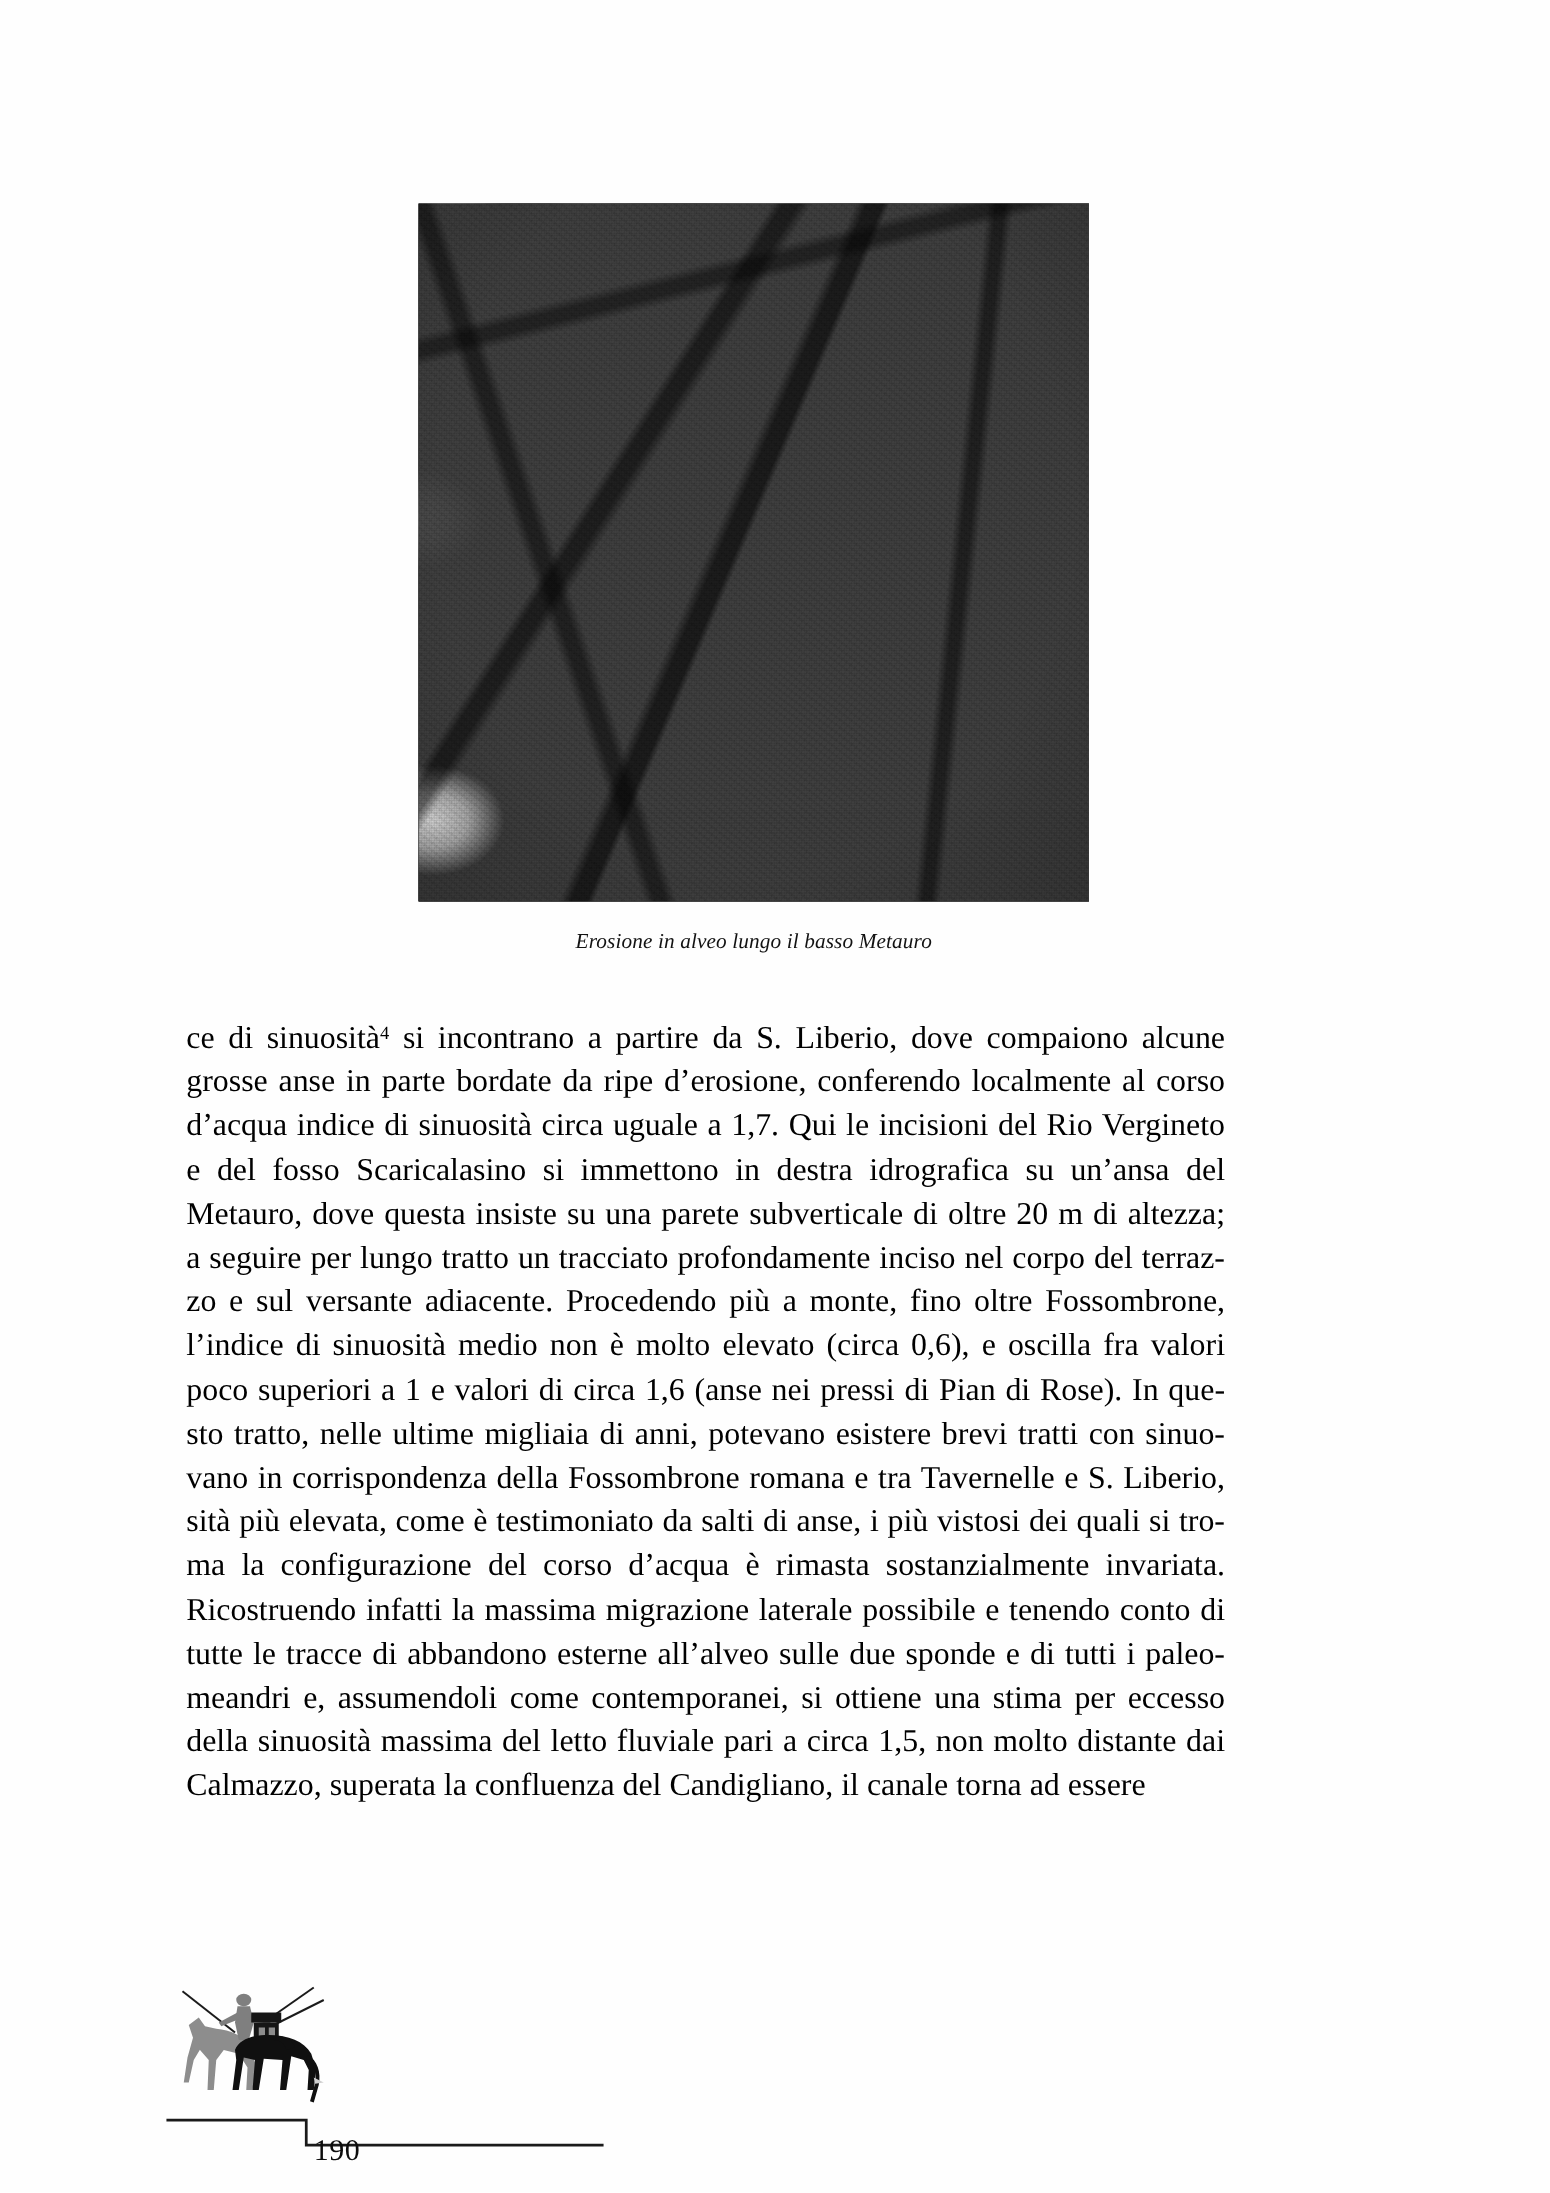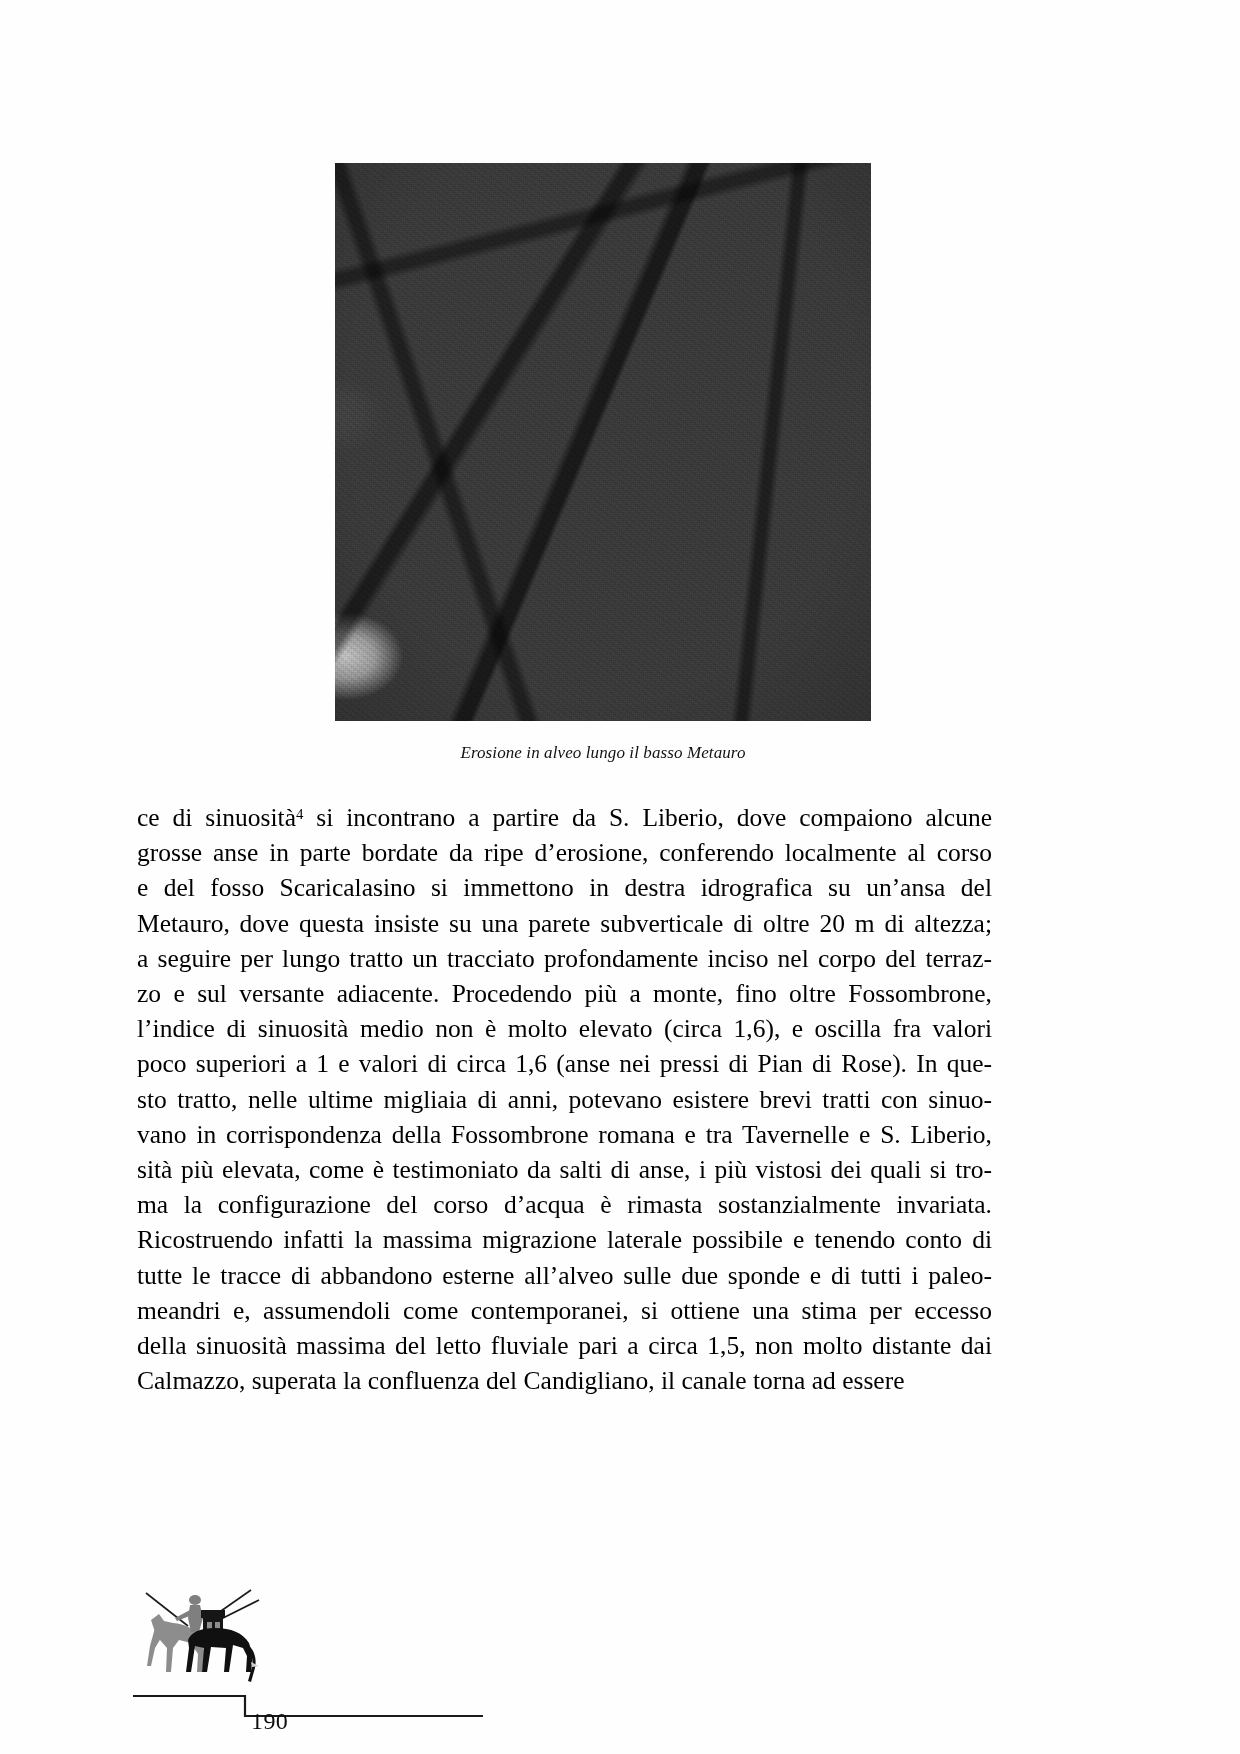--- a/index.html
+++ b/index.html
@@ -123,21 +123,21 @@
   }
 
   
   .body-col {
     position: absolute;
     left: 137px;
     top: 800px;
     width: 855px;
   }
   .body-col p {
-    margin: 0;
+    margin: 12px;
     font-size: 25.5px;
     line-height: 35.2px;
     text-align: justify;
     text-justify: inter-word;
     color: #000000;
     hyphens: manual;
   }
   .body-col p .ln {
     display: block;
     text-align: justify;
@@ -198,25 +198,26 @@
       <div class="photo-layer photo-grain"></div>
       <div class="photo-layer photo-vig"></div>
     </div>
     <figcaption class="caption">Erosione in alveo lungo il basso Metauro</figcaption>
   </figure>
 
   <div class="body-col">
     <p>
       <span class="ln"><span>ce di sinuosità</span><sup class="fn">4</sup><span> si incontrano a partire da S. Liberio, dove compaiono alcune</span></span>
       <span class="ln">grosse anse in parte bordate da ripe d’erosione, conferendo localmente al corso</span>
+      <span class="ln">d’acqua indice di sinuosità circa uguale a 1,7. Qui le incisioni del Rio Vergineto</span>
       <span class="ln">e del fosso Scaricalasino si immettono in destra idrografica su un’ansa del</span>
       <span class="ln">Metauro, dove questa insiste su una parete subverticale di oltre 20 m di altezza;</span>
       <span class="ln">a seguire per lungo tratto un tracciato profondamente inciso nel corpo del terraz-</span>
       <span class="ln">zo e sul versante adiacente. Procedendo più a monte, fino oltre Fossombrone,</span>
-      <span class="ln">l’indice di sinuosità medio non è molto elevato (circa 1,6), e oscilla fra valori</span>
+      <span class="ln">l’indice di sinuosità medio non è molto elevato (circa 0,6), e oscilla fra valori</span>
       <span class="ln">poco superiori a 1 e valori di circa 1,6 (anse nei pressi di Pian di Rose). In que-</span>
       <span class="ln">sto tratto, nelle ultime migliaia di anni, potevano esistere brevi tratti con sinuo-</span>
       <span class="ln">vano in corrispondenza della Fossombrone romana e tra Tavernelle e S. Liberio,</span>
       <span class="ln">sità più elevata, come è testimoniato da salti di anse, i più vistosi dei quali si tro-</span>
       <span class="ln">ma la configurazione del corso d’acqua è rimasta sostanzialmente invariata.</span>
       <span class="ln">Ricostruendo infatti la massima migrazione laterale possibile e tenendo conto di</span>
       <span class="ln">tutte le tracce di abbandono esterne all’alveo sulle due sponde e di tutti i paleo-</span>
       <span class="ln">meandri e, assumendoli come contemporanei, si ottiene una stima per eccesso</span>
       <span class="ln">della sinuosità massima del letto fluviale pari a circa 1,5, non molto distante dai</span>
       <span class="ln last">Calmazzo, superata la confluenza del Candigliano, il canale torna ad essere</span>

